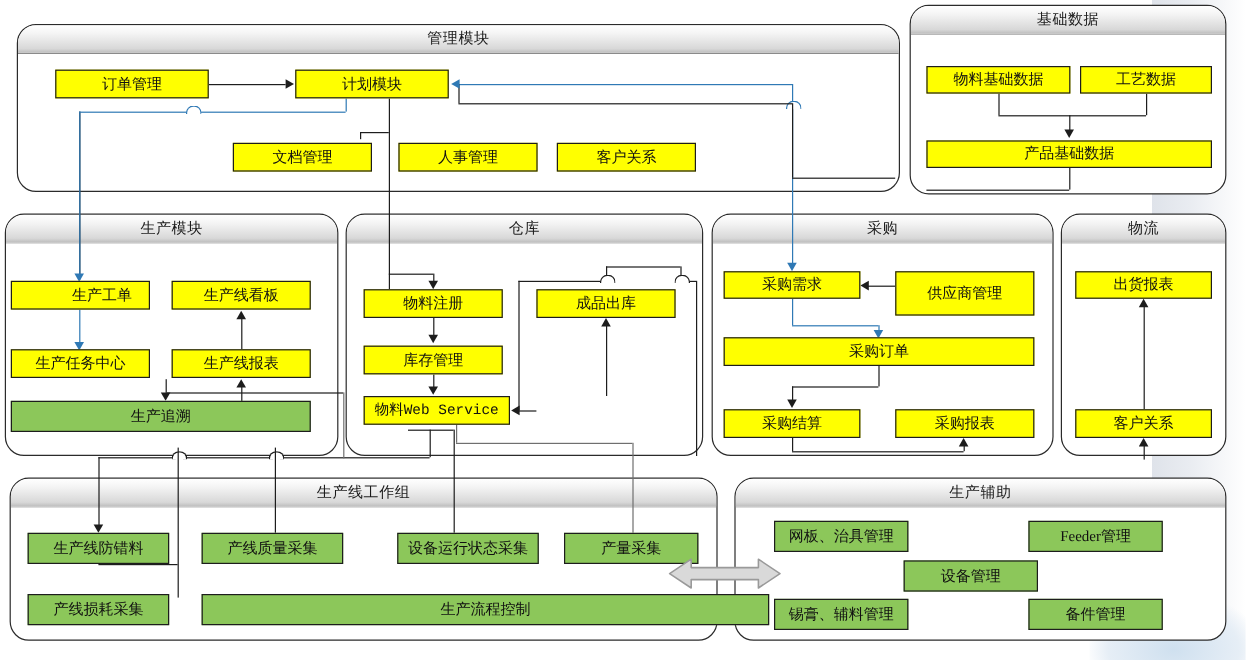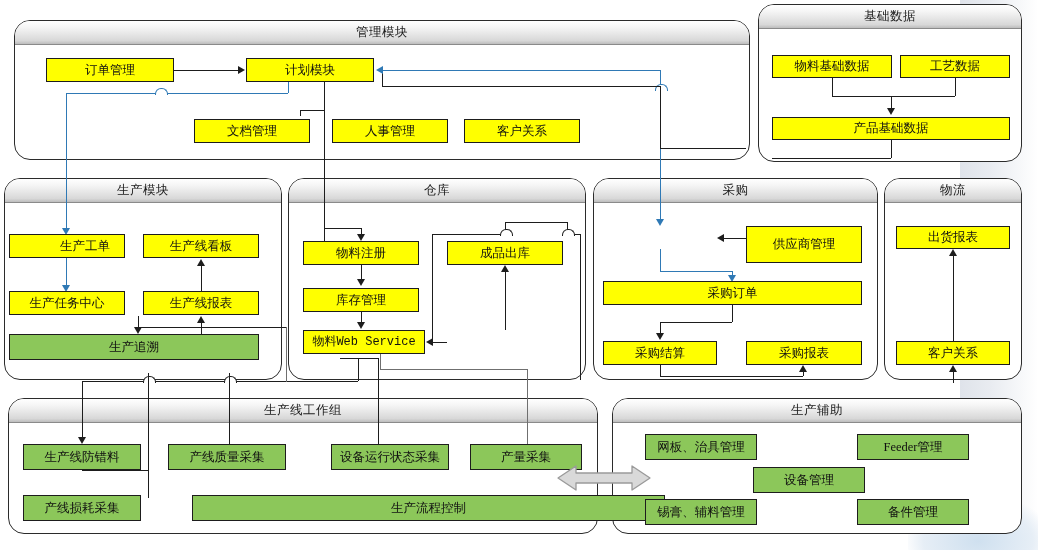--- a/index.html
+++ b/index.html
@@ -167,20 +167,23 @@
       <span>库存管理</span>
     </div>
   <div class="node yellow mono" style="left:303px;top:330px;width:122px;height:24px;">
       <span>物料Web Service</span>
     </div>
 
   <div class="panel" style="left:593px;top:178px;width:285px;height:202px;">
     <div class="hdr">采购</div>
     <div class="body"></div>
   </div>
+  <div class="node yellow" style="left:603px;top:226px;width:114px;height:23px;">
+      <span>采购需求</span>
+    </div>
   <div class="node yellow" style="left:746px;top:226px;width:116px;height:37px;">
       <span>供应商管理</span>
     </div>
   <div class="node yellow" style="left:603px;top:281px;width:259px;height:24px;">
       <span>采购订单</span>
     </div>
   <div class="node yellow" style="left:603px;top:341px;width:114px;height:24px;">
       <span>采购结算</span>
     </div>
   <div class="node yellow" style="left:746px;top:341px;width:116px;height:24px;">
@@ -210,21 +213,21 @@
     </div>
   <div class="node green" style="left:319px;top:444px;width:118px;height:26px;margin-left:12px;">
       <span>设备运行状态采集</span>
     </div>
   <div class="node green" style="left:470px;top:444px;width:112px;height:26px;">
       <span>产量采集</span>
     </div>
   <div class="node green" style="left:23px;top:495px;width:118px;height:26px;">
       <span>产线损耗采集</span>
     </div>
-  <div class="node green" style="left:168px;top:495px;width:473px;height:26px;margin-left:24px;">
+  <div class="node green" style="left:168px;top:495px;width:473px;height:26px;">
       <span>生产流程控制</span>
     </div>
 
   <div class="panel" style="left:612px;top:398px;width:410px;height:136px;">
     <div class="hdr">生产辅助</div>
     <div class="body"></div>
   </div>
   <div class="node green" style="left:645px;top:434px;width:112px;height:26px;">
       <span>网板、治具管理</span>
     </div>

